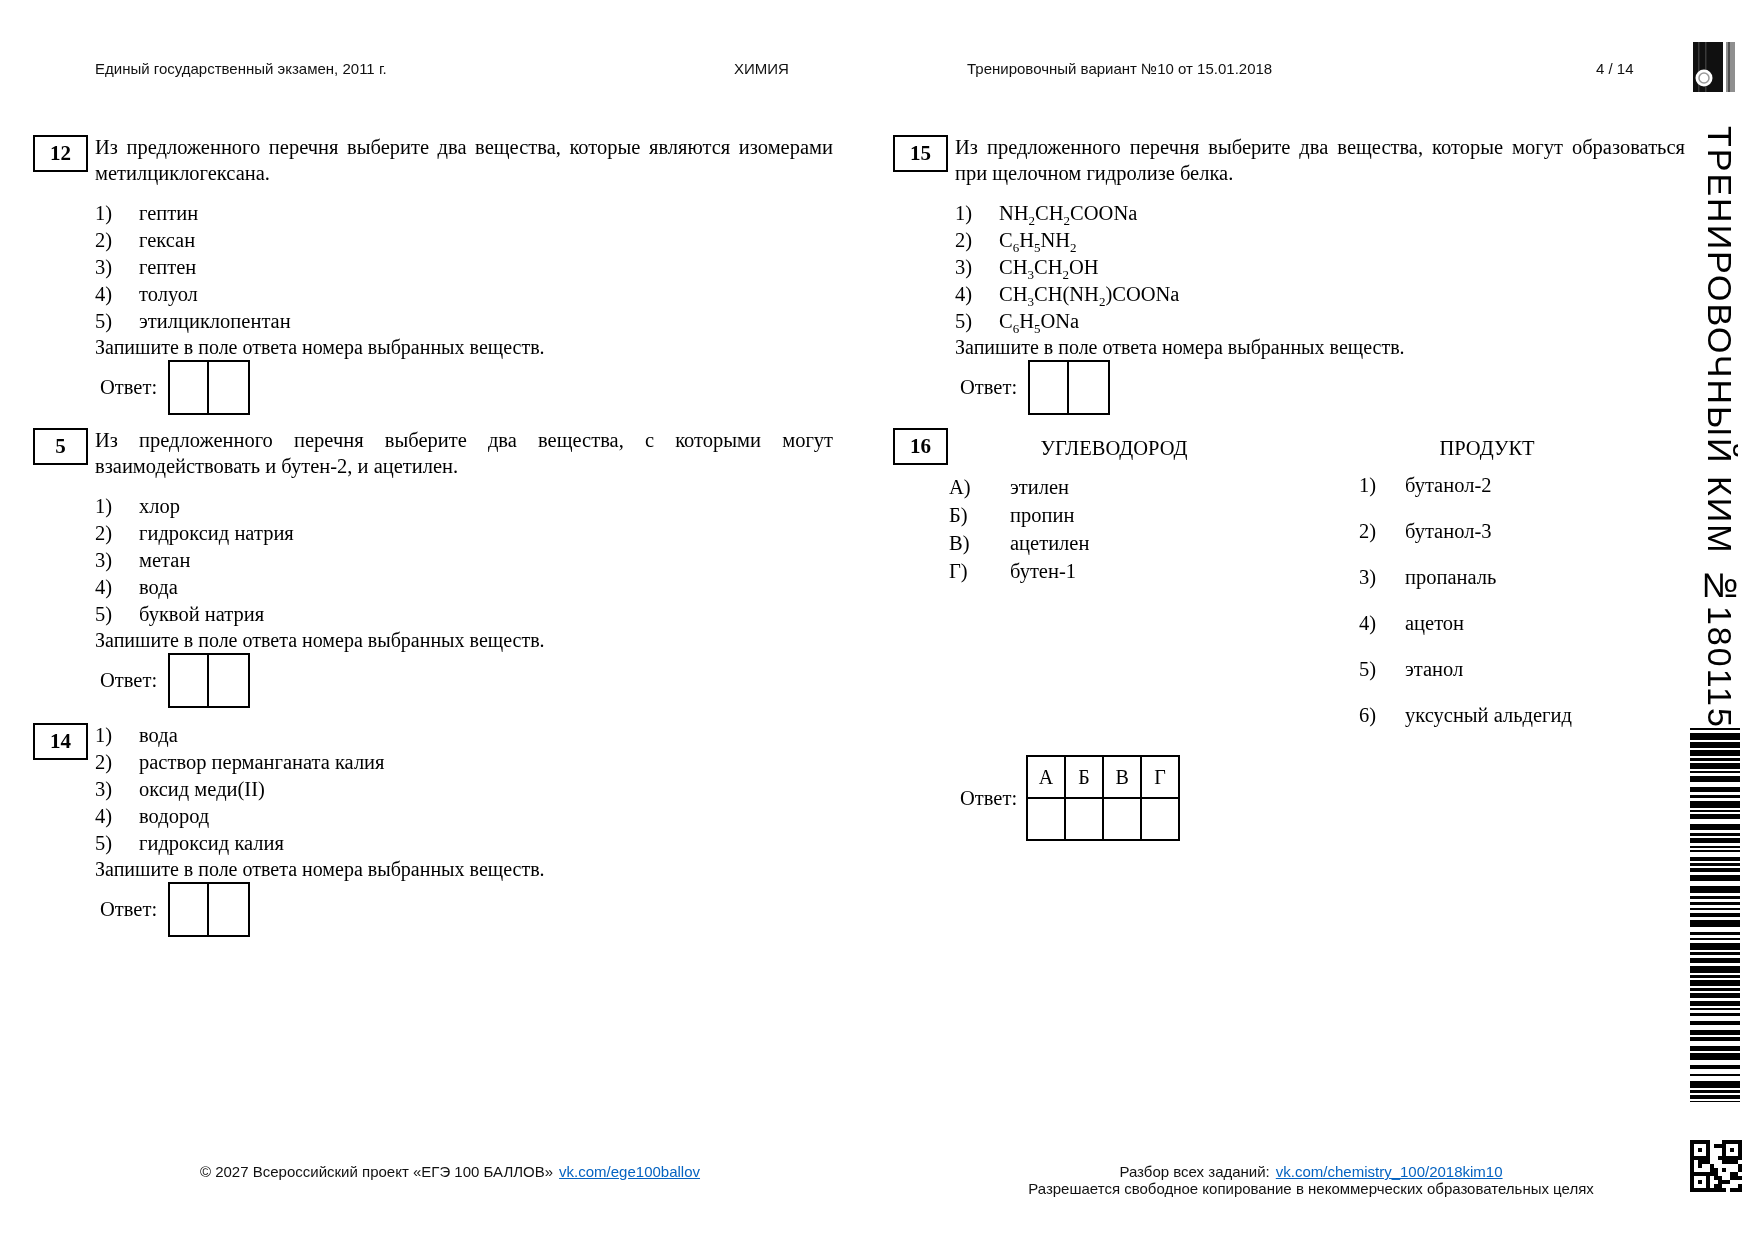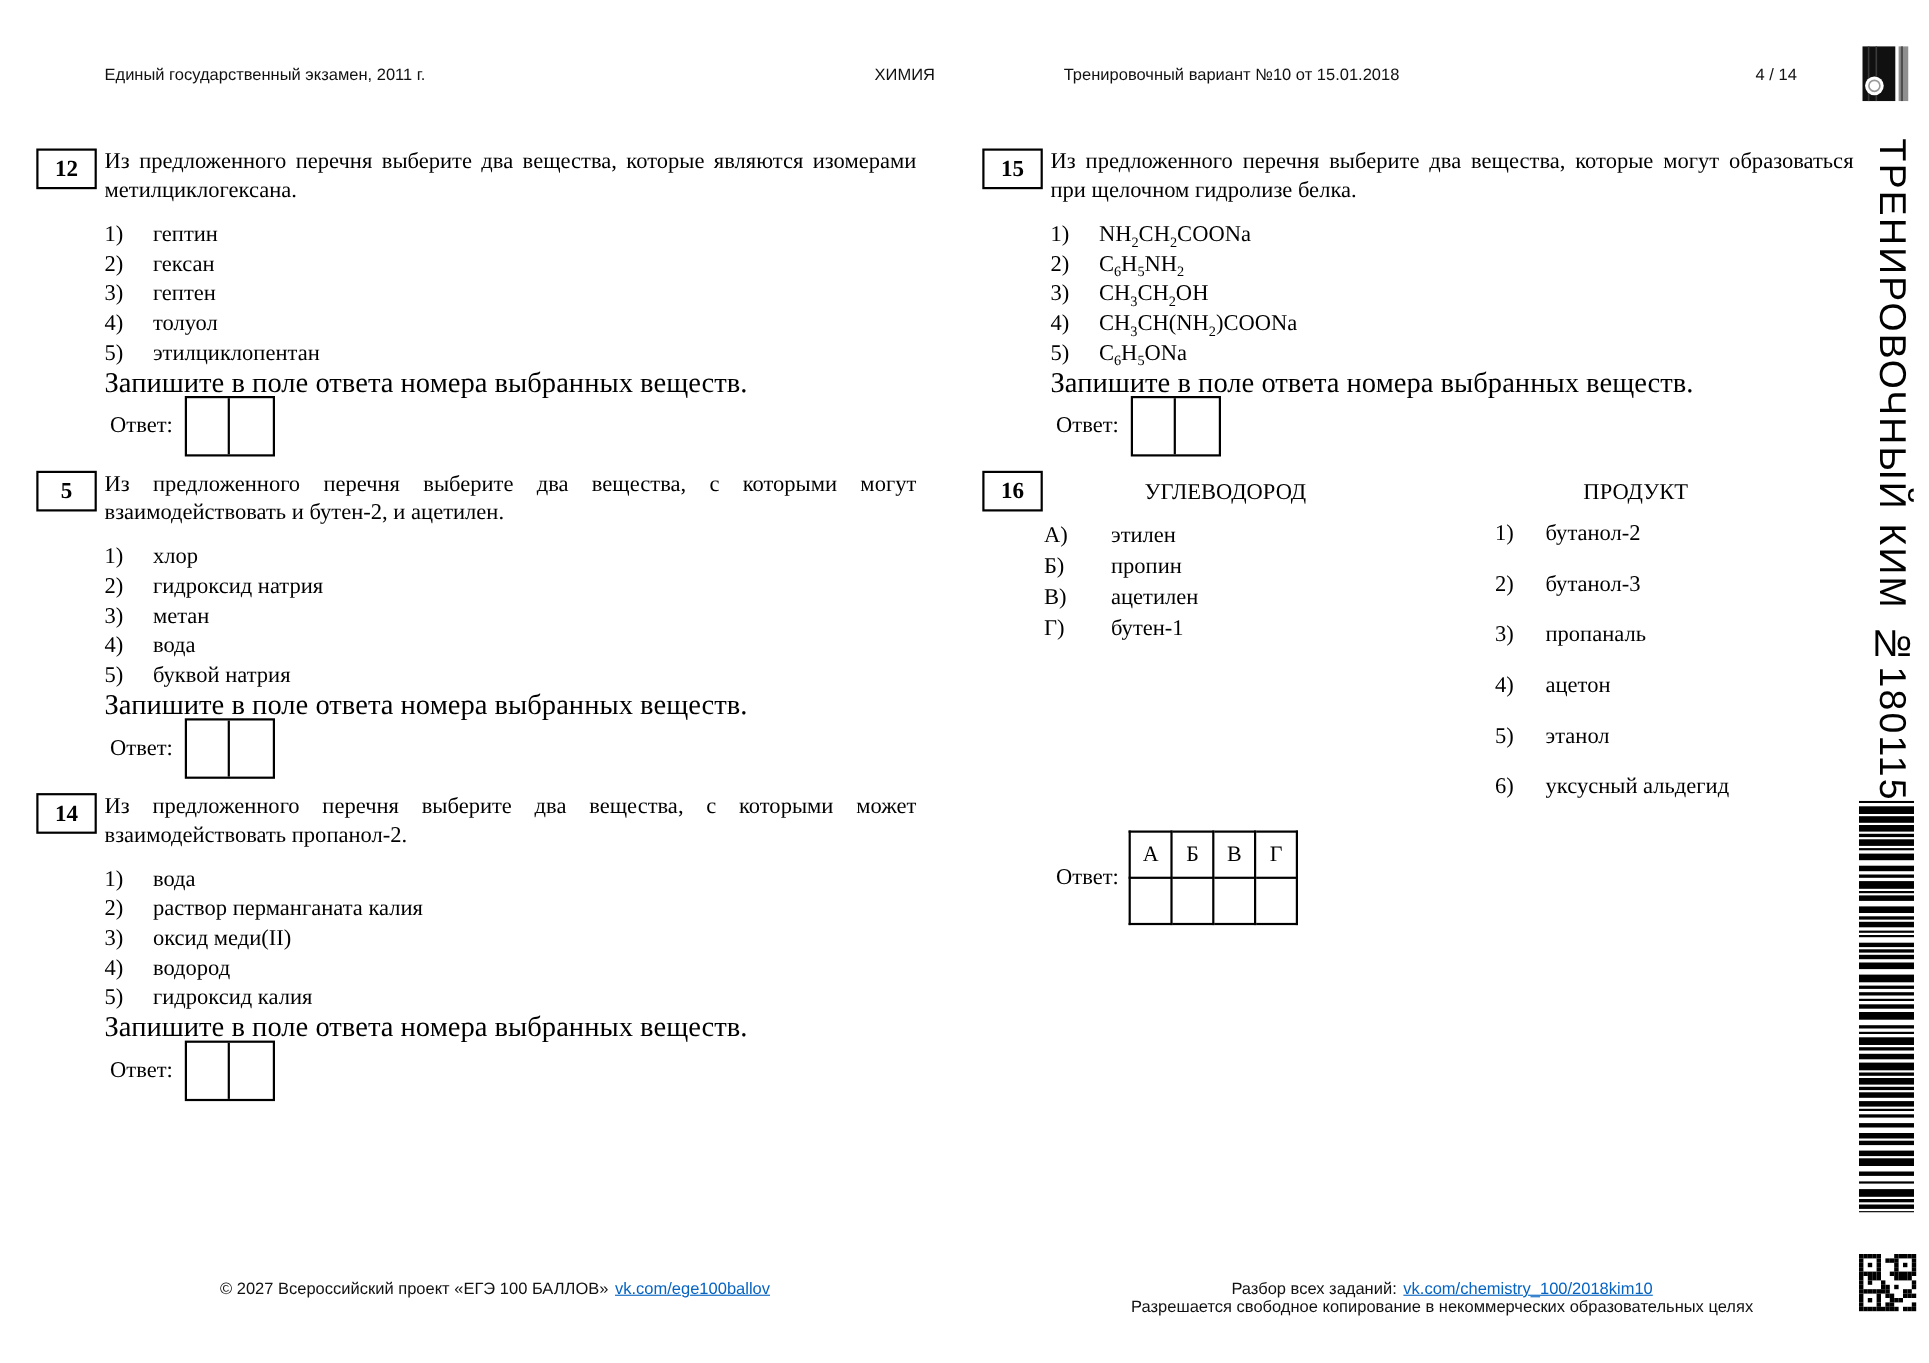--- a/index.html
+++ b/index.html
@@ -3,39 +3,39 @@
 <meta charset="utf-8">
 <style>
   * { margin:0; padding:0; box-sizing:border-box; }
   html,body { width:1754px; height:1239px; }
   body { position:relative; background:#ffffff; color:#000;
          font-family:"Liberation Serif", serif; overflow:hidden; }
 
   
   .hdr { position:absolute; top:60px; font:15px "Liberation Sans", sans-serif; color:#111; white-space:nowrap; }
   .hdr-exam   { left:95px; }
-  .hdr-subject{ left:700px; width:150px; text-align:right; }
+  .hdr-subject{ left:734px; width:150px; text-align:left; }
   .hdr-variant{ left:967px; }
   .hdr-page   { left:1596px; }
 
   
   .col { position:absolute; top:134px; }
   .col-left  { left:33px;  width:800px; }
   .col-right { left:893px; width:792px; }
 
   
   .q { position:relative; padding-left:62px; margin-bottom:12px; }
   .q-num { position:absolute; left:0; top:1px; width:55px; height:37px;
            border:2px solid #000; display:flex; align-items:center; justify-content:center;
            font-size:21px; font-weight:bold; background:#fff; }
   .q-text { font-size:20.5px; line-height:26px; text-align:justify; }
   .options { margin-top:14px; }
   .opt { display:flex; height:27px; line-height:27px; font-size:20.5px; }
   .opt-num { flex:0 0 44px; }
-  .instruction { height:25px; line-height:25px; font-size:26px; }
+  .instruction { height:25px; line-height:25px; font-size:20px; }
   sub { font-size:13px; }
 
   .answer-row { display:flex; align-items:center; height:55px; }
   .answer-label { font-size:20.5px; margin-left:5px; }
   .answer-boxes { display:flex; height:55px; margin-left:11px; border:2px solid #000; background:#fff; }
   .answer-cell { width:39px; border-right:2px solid #000; }
   .answer-cell:last-child { border-right:none; }
 
   
   .match-area { display:flex; margin-left:-6px; }
@@ -367,21 +367,20 @@
           <div class="answer-cell"></div>
           <div class="answer-cell"></div>
         </div>
       </div>
     </div>
   </section>
 
   <section class="q">
     <div class="q-num">14</div>
     <div class="q-body">
-      <p class="q-text">Из предложенного перечня выберите два вещества, с которыми может взаимодействовать пропанол-2.</p>
       <div class="options">
         <div class="opt">
             <span class="opt-num">1)</span>
             <span>вода</span>
           </div>
         <div class="opt">
             <span class="opt-num">2)</span>
             <span>раствор перманганата калия</span>
           </div>
         <div class="opt">

